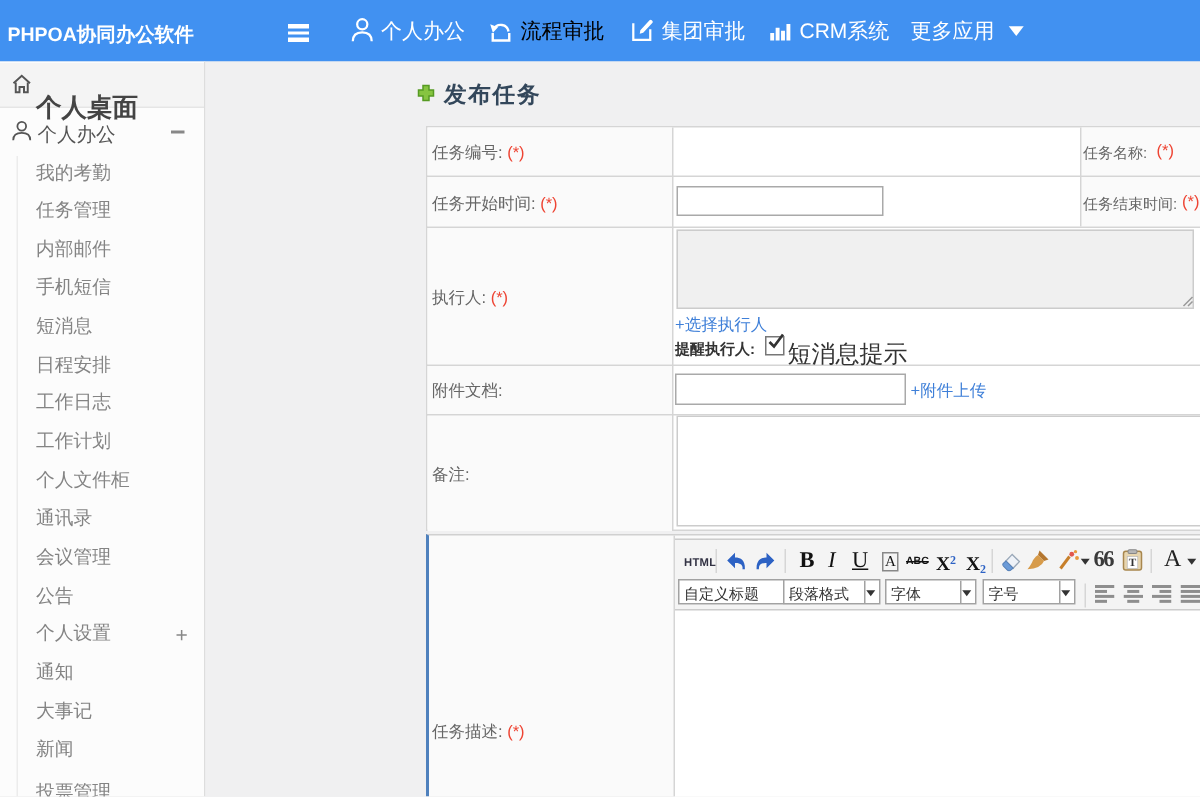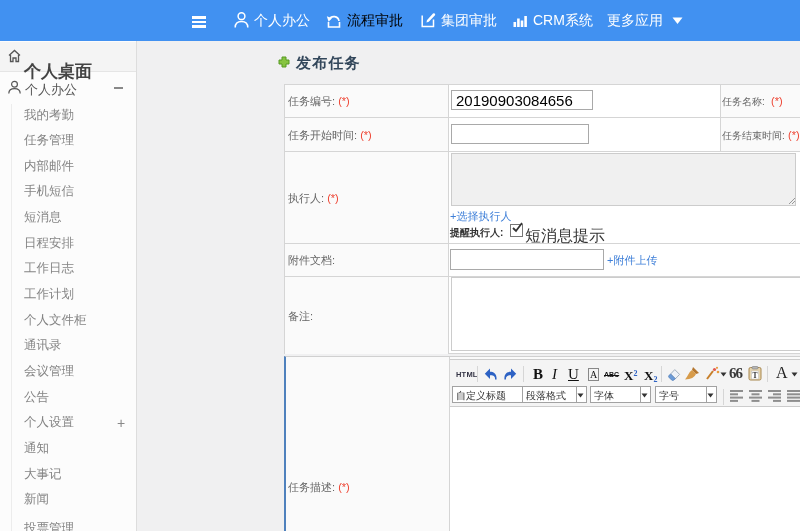--- a/index.html
+++ b/index.html
@@ -11,20 +11,21 @@
 .lnk{font-size:11px;color:#3e7fd8;white-space:nowrap}
 .cellbg{background:#fafafa}
 .sep{width:1px;height:16px;background:#d6d6d6;top:366px}
 .selbox{height:17px;border:1px solid #a2a2a2;background:#fff;font-size:10px;color:#333;white-space:nowrap;overflow:hidden;box-sizing:border-box}
 </style>
 </head>
 <body>
 <div id="page">
 
 <div class="ab" id="topbar" style="left:0;top:0;width:800px;height:41px;background:#4191f1"></div>
+<div class="ab" style="left:5px;top:14px;font-size:13px;font-weight:bold;color:#fff">PHPOA协同办公软件</div>
 
 <div class="ab" style="left:192px;top:16px;width:14px;height:2.6px;background:#fff"></div>
 <div class="ab" style="left:192px;top:20.5px;width:14px;height:2.6px;background:#fff"></div>
 <div class="ab" style="left:192px;top:25px;width:14px;height:2.6px;background:#fff"></div>
 
 <svg class="ab" style="left:234px;top:11px" width="15" height="20" viewBox="0 0 15 20">
  <circle cx="7.5" cy="5.2" r="3.4" fill="none" stroke="#fff" stroke-width="1.5"></circle>
  <path d="M1.2 16.5 Q1.2 10.5 7.5 10.5 Q13.8 10.5 13.8 16.5" fill="none" stroke="#fff" stroke-width="1.5"></path>
 </svg>
 <div class="ab" style="left:254px;top:12px;font-size:14px;color:#fff">个人办公</div>
@@ -93,21 +94,20 @@
 <div class="ab cellbg" style="left:721px;top:118px;width:79px;height:33px"></div>
 
 <div class="ab" style="left:284px;top:117px;width:516px;height:1px;background:#d5d5d5"></div>
 <div class="ab" style="left:284px;top:151px;width:516px;height:1px;background:#d5d5d5"></div>
 <div class="ab" style="left:284px;top:243px;width:516px;height:1px;background:#d5d5d5"></div>
 <div class="ab" style="left:284px;top:276px;width:516px;height:1px;background:#d5d5d5"></div>
 <div class="ab" style="left:448px;top:85px;width:1px;height:269px;background:#d5d5d5"></div>
 <div class="ab" style="left:720px;top:85px;width:1px;height:66px;background:#d5d5d5"></div>
 
 <div class="ab lbl" style="left:288px;top:94px">任务编号: <span class="red">(*)</span></div>
-<div class="ab" style="left:451px;top:90px;width:136px;height:18px;border:1px solid #a9a9a9;background:#fff;font-size:15px;color:#000;padding-left:4px;line-height:19px">20190903084656</div>
 <div class="ab lbl" style="left:722px;top:95px;font-size:10px">任务名称:</div>
     <div class="ab red" style="left:771px;top:95px">(*)</div>
 
 <div class="ab lbl" style="left:288px;top:128px">任务开始时间: <span class="red">(*)</span></div>
 <div class="ab" style="left:451px;top:124px;width:136px;height:18px;border:1px solid #a9a9a9;background:#fff"></div>
 <div class="ab lbl" style="left:722px;top:129px;font-size:10px">任务结束时间:</div>
     <div class="ab red" style="left:788px;top:129px">(*)</div>
 
 <div class="ab lbl" style="left:288px;top:191px">执行人: <span class="red">(*)</span></div>
 <div class="ab" style="left:451px;top:153px;width:343px;height:51px;border:1px solid #ccc;background:#f0f0f0"></div>

